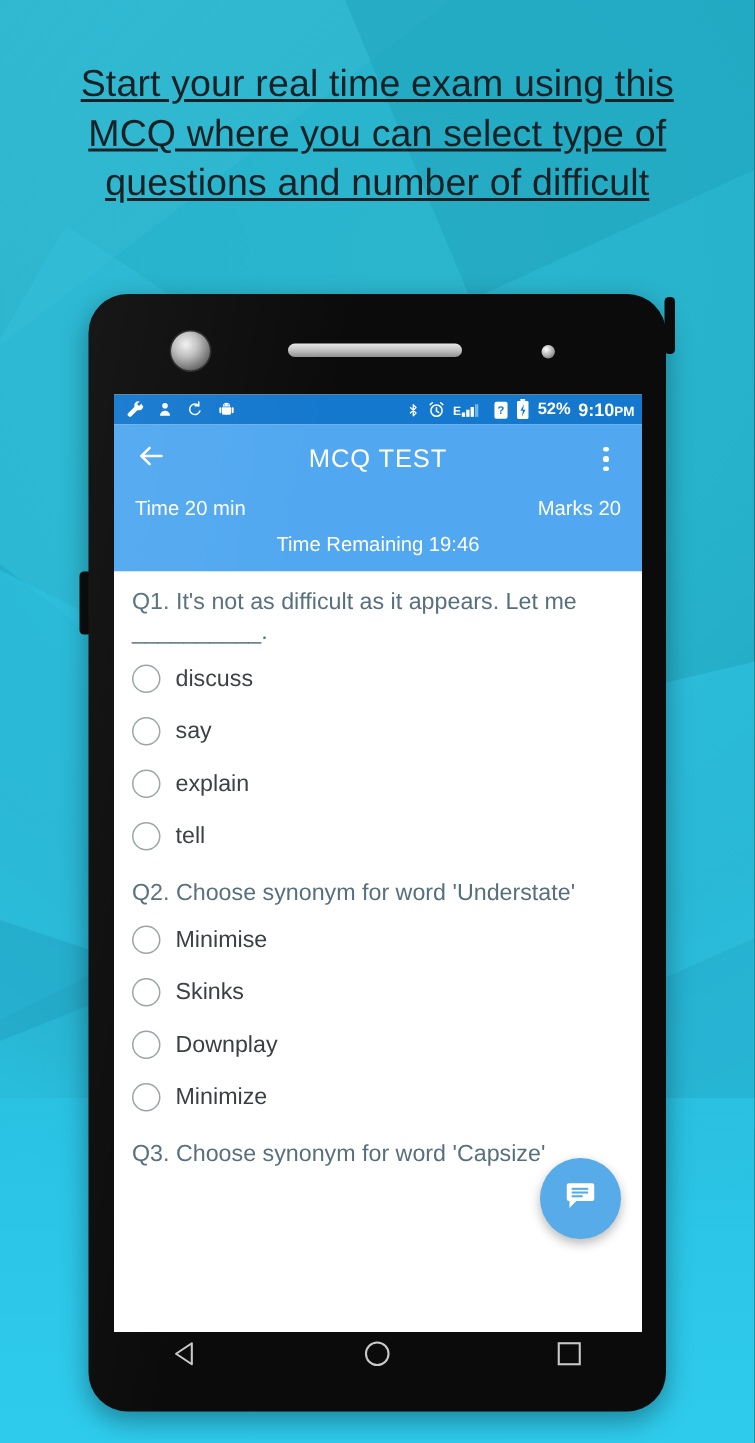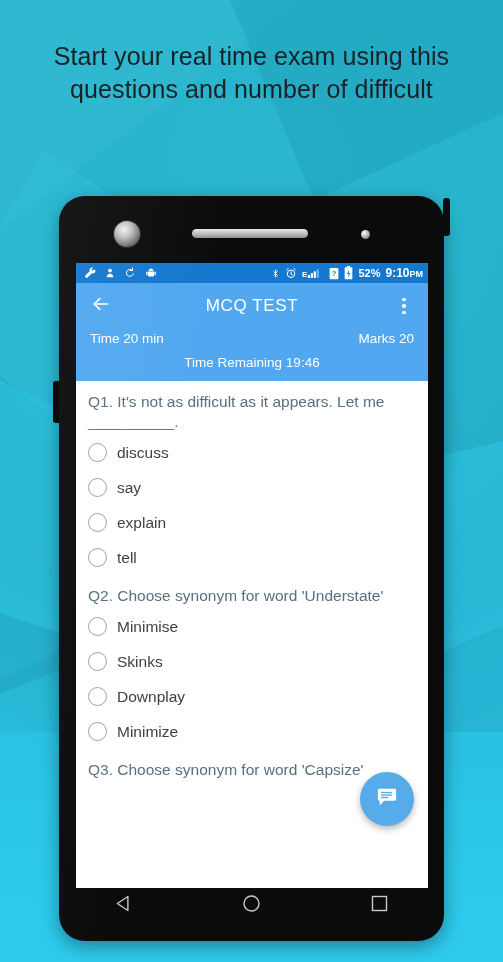--- a/index.html
+++ b/index.html
@@ -37,21 +37,21 @@
         background:#1E9BBE; clip-path:polygon(0 40%,100% 0,100% 100%,0 100%); opacity:.3; }
 
   
   #headline {
     position:absolute; top:40px; left:0; width:503px;
     text-align:center; color:#182226;
     font-size:25px; line-height:33px; font-weight:400;
     letter-spacing:.1px; z-index:5;
     padding:0 14px;
   }
-  #headline div { white-space:nowrap; }
+  #headline div { white-space:nowrap;text-decoration:underline; }
 
   
   #phone {
     position:absolute; left:59px; top:196px;
     width:385px; height:745px;
     background:#0B0B0C;
     border-radius:26px;
     box-shadow:0 6px 18px rgba(0,0,0,.35);
     z-index:6;
   }
@@ -178,20 +178,21 @@
   <div class="facet f3"></div>
   <div class="facet f4"></div>
   <div class="facet f5"></div>
   <div class="facet f6"></div>
   <div class="facet f8"></div>
   <div class="facet f7"></div>
 </div>
 
 <div id="headline">
   <div>Start your real time exam using this</div>
+  <div>MCQ where you can select type of</div>
   <div>questions and number of difficult</div>
 </div>
 
 <div id="phone">
 
   <div class="side-btn left"></div>
   <div class="side-btn right"></div>
 
   <div id="camera"></div>
   <div id="speaker"></div>

